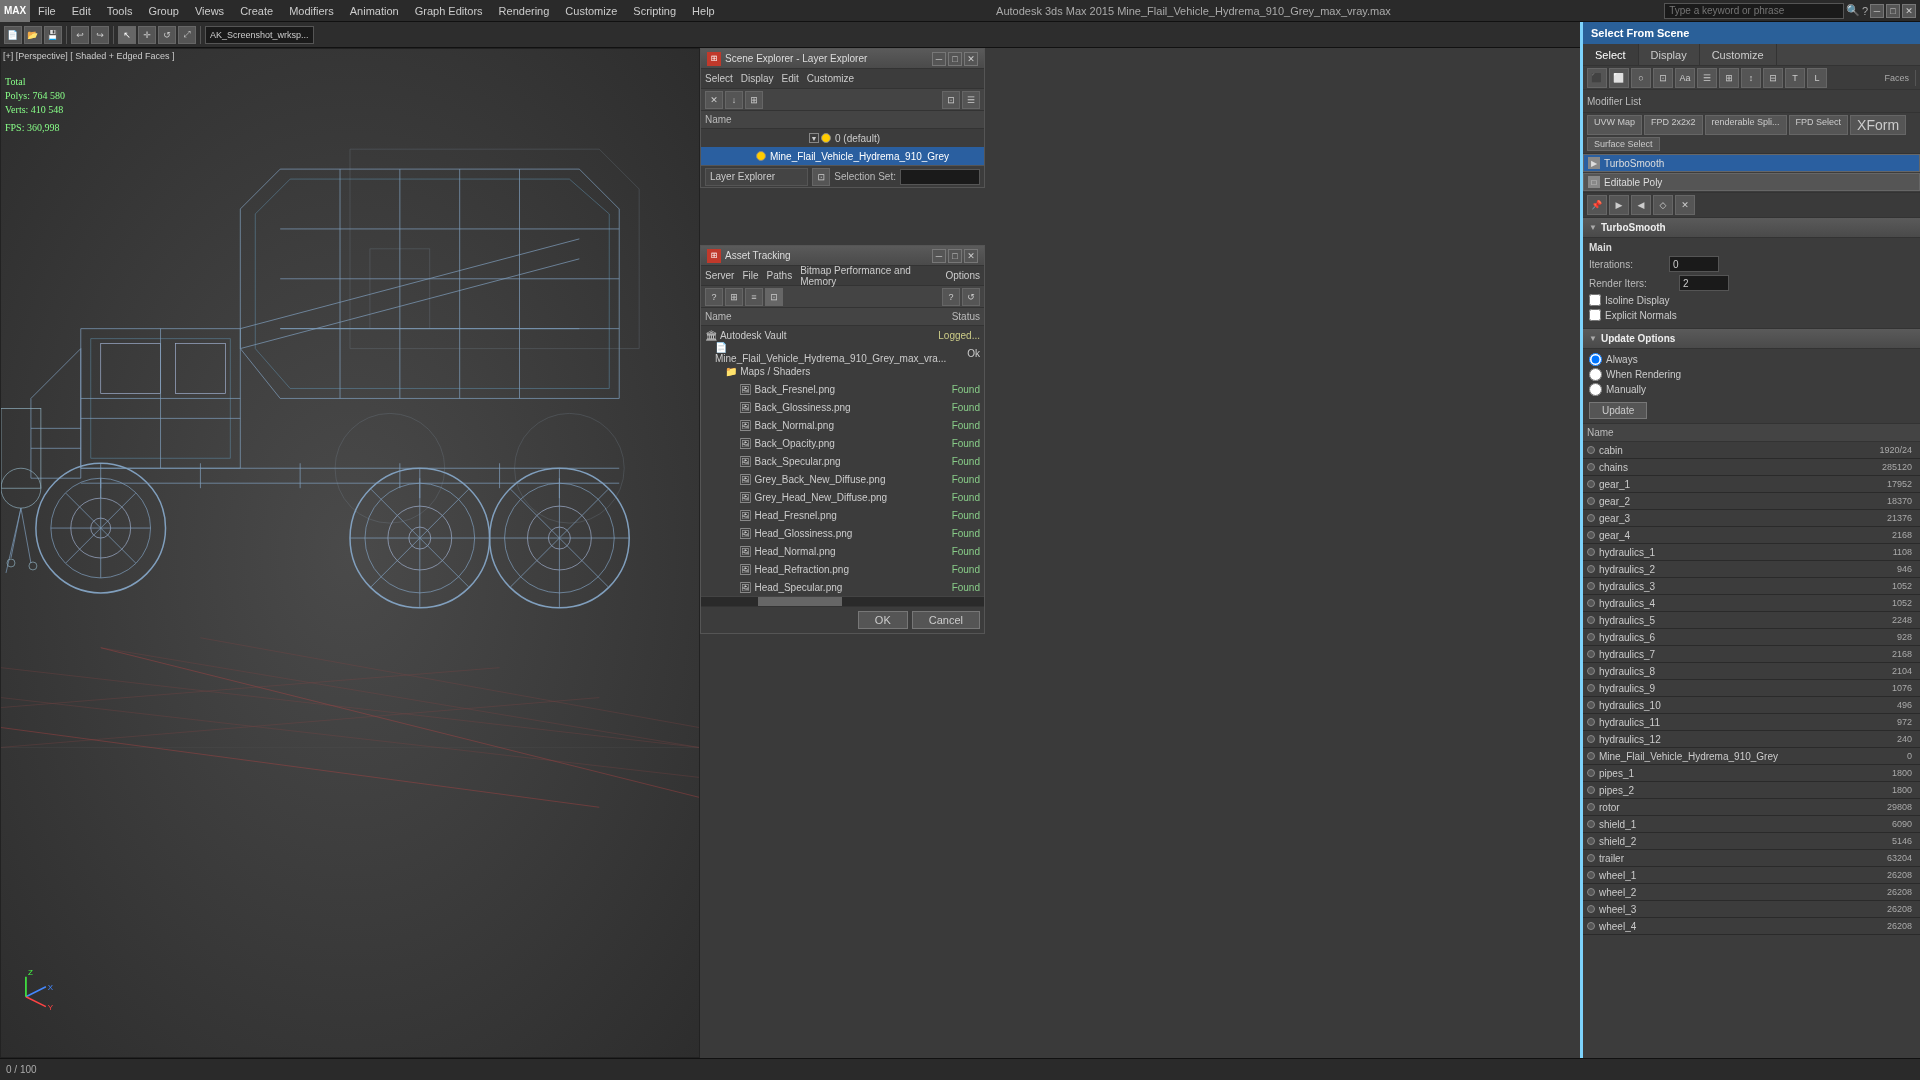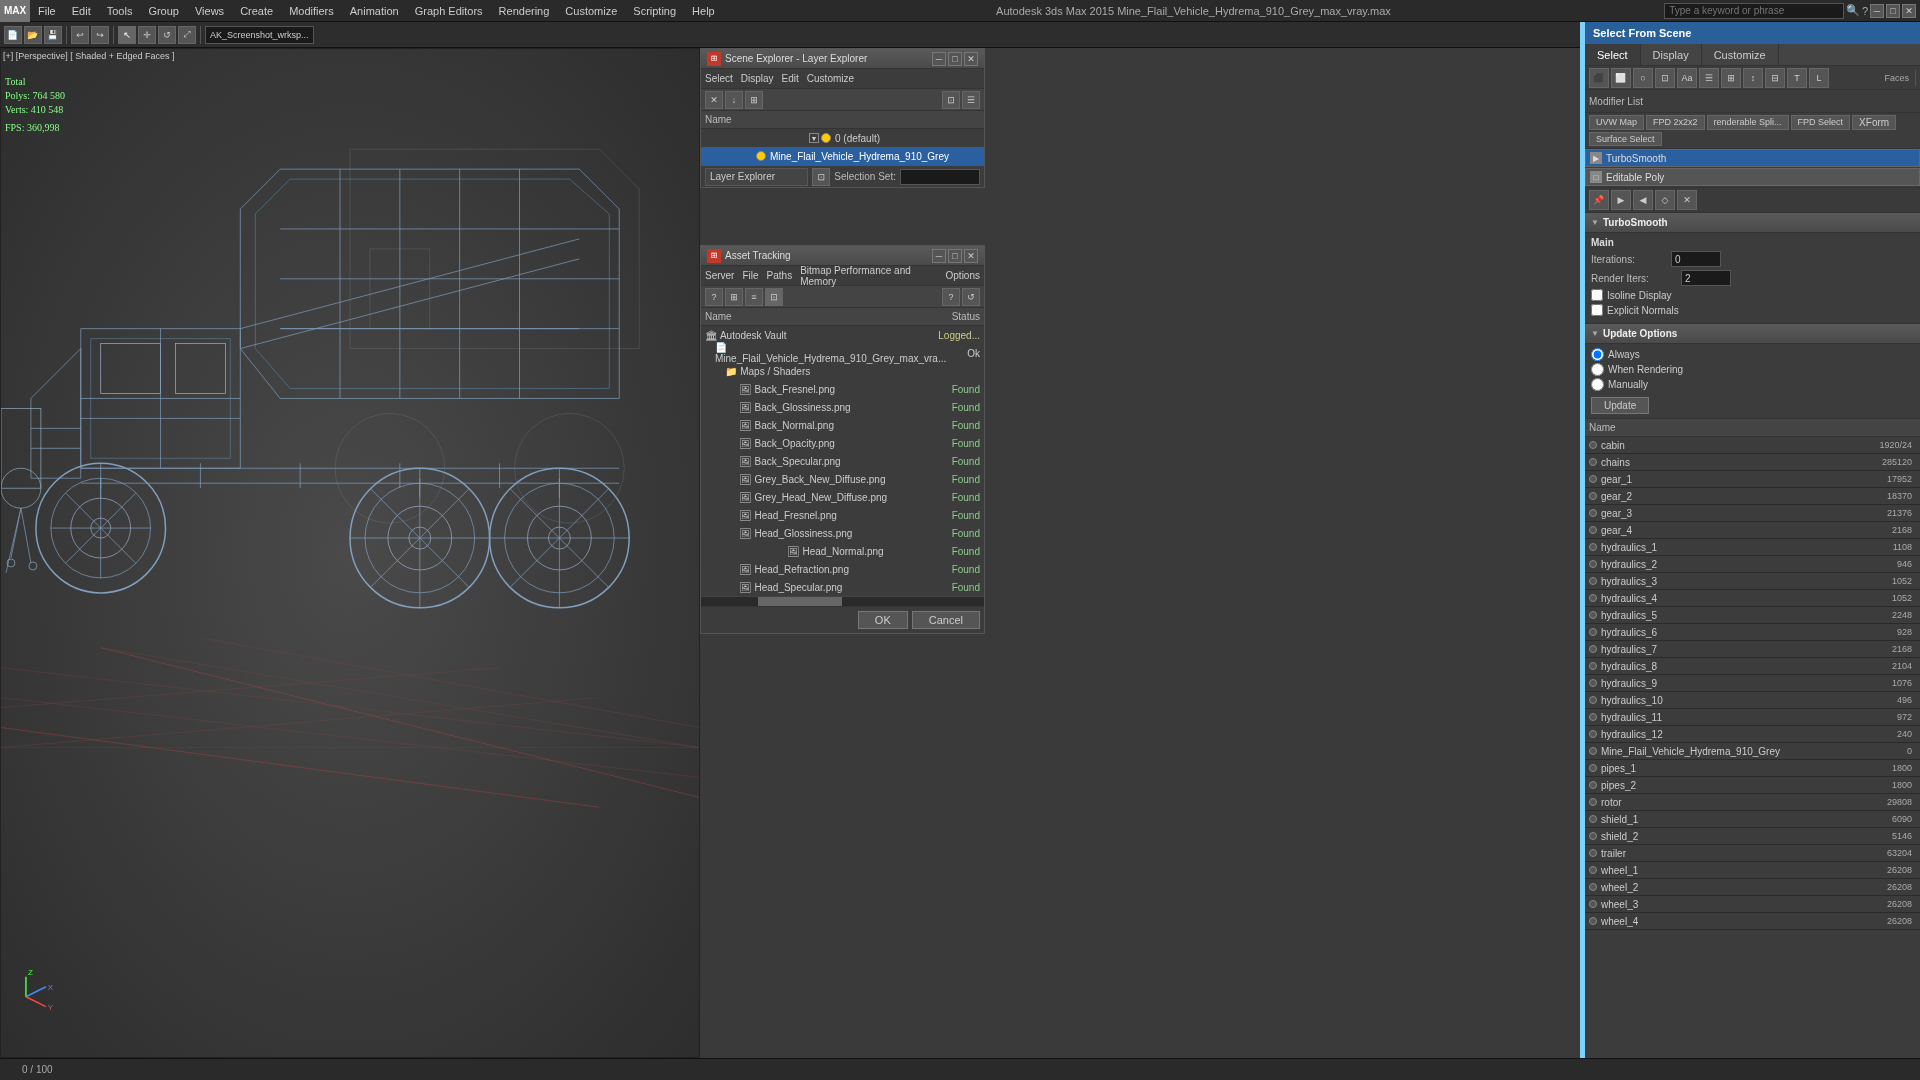--- a/index.html
+++ b/index.html
@@ -115,34 +115,34 @@
 
     
     .status-bar {
       position: absolute;
       bottom: 0; left: 0; right: 0;
       height: 22px;
       background: #2a2a2a;
       border-top: 1px solid #111;
       display: flex;
       align-items: center;
-      padding: 0 22px;
+      padding: 0 6px;
       font-size: 10px;
       color: #aaa;
     }
 
     
     .right-panel {
       position: absolute;
       top: 22px;
       right: 0;
       width: 340px;
       bottom: 22px;
       background: #3c3c3c;
-      border-left: 5px solid #7dd3fc;
+      border-left: 3px solid #7dd3fc;
       display: flex;
       flex-direction: column;
     }
 
     
     .scene-explorer {
       position: absolute;
       top: 30px;
       left: 700px;
       width: 280px;
@@ -851,21 +851,21 @@
       <span style="width:55px;font-size:10px;color:#88cc88;text-align:right;padding-right:4px;">Found</span>
     </div>
     <div class="tree-item" style="display:flex;padding-left:38px;">
       <span style="flex:1;font-size:10px;">🖼 Head_Fresnel.png</span>
       <span style="width:55px;font-size:10px;color:#88cc88;text-align:right;padding-right:4px;">Found</span>
     </div>
     <div class="tree-item" style="display:flex;padding-left:38px;">
       <span style="flex:1;font-size:10px;">🖼 Head_Glossiness.png</span>
       <span style="width:55px;font-size:10px;color:#88cc88;text-align:right;padding-right:4px;">Found</span>
     </div>
-    <div class="tree-item" style="display:flex;padding-left:38px;margin-left:48px;">
+    <div class="tree-item" style="display:flex;padding-left:38px;">
       <span style="flex:1;font-size:10px;">🖼 Head_Normal.png</span>
       <span style="width:55px;font-size:10px;color:#88cc88;text-align:right;padding-right:4px;">Found</span>
     </div>
     <div class="tree-item" style="display:flex;padding-left:38px;">
       <span style="flex:1;font-size:10px;">🖼 Head_Refraction.png</span>
       <span style="width:55px;font-size:10px;color:#88cc88;text-align:right;padding-right:4px;">Found</span>
     </div>
     <div class="tree-item" style="display:flex;padding-left:38px;">
       <span style="flex:1;font-size:10px;">🖼 Head_Specular.png</span>
       <span style="width:55px;font-size:10px;color:#88cc88;text-align:right;padding-right:4px;">Found</span>
@@ -911,21 +911,21 @@
     <div style="display:flex;align-items:center;gap:4px;height:18px;">
       <span>Modifier List</span>
     </div>
   </div>
 
   <div style="background:#3c3c3c;border-bottom:1px solid #333;padding:2px 4px;display:flex;gap:2px;flex-wrap:wrap;">
     <div style="background:#555;border:1px solid #666;color:#ccc;padding:1px 6px;font-size:9px;cursor:pointer;">UVW Map</div>
     <div style="background:#555;border:1px solid #666;color:#ccc;padding:1px 6px;font-size:9px;cursor:pointer;">FPD 2x2x2</div>
     <div style="background:#555;border:1px solid #666;color:#ccc;padding:1px 6px;font-size:9px;cursor:pointer;">renderable Spli...</div>
     <div style="background:#555;border:1px solid #666;color:#ccc;padding:1px 6px;font-size:9px;cursor:pointer;">FPD Select</div>
-    <div style="background:#555;border:1px solid #666;color:#ccc;padding:1px 6px;font-size:10px;cursor:pointer;">XForm</div>
+    <div style="background:#555;border:1px solid #666;color:#ccc;padding:1px 6px;font-size:14px;cursor:pointer;">XForm</div>
     <div style="background:#555;border:1px solid #666;color:#ccc;padding:1px 6px;font-size:9px;cursor:pointer;">Surface Select</div>
   </div>
 
   <div style="background:#3c3c3c;border-bottom:1px solid #333;">
     <div class="modifier-item active-modifier">
       <div class="mod-icon">▶</div>
       <span>TurboSmooth</span>
     </div>
     <div class="modifier-item">
       <div class="mod-icon">□</div>

